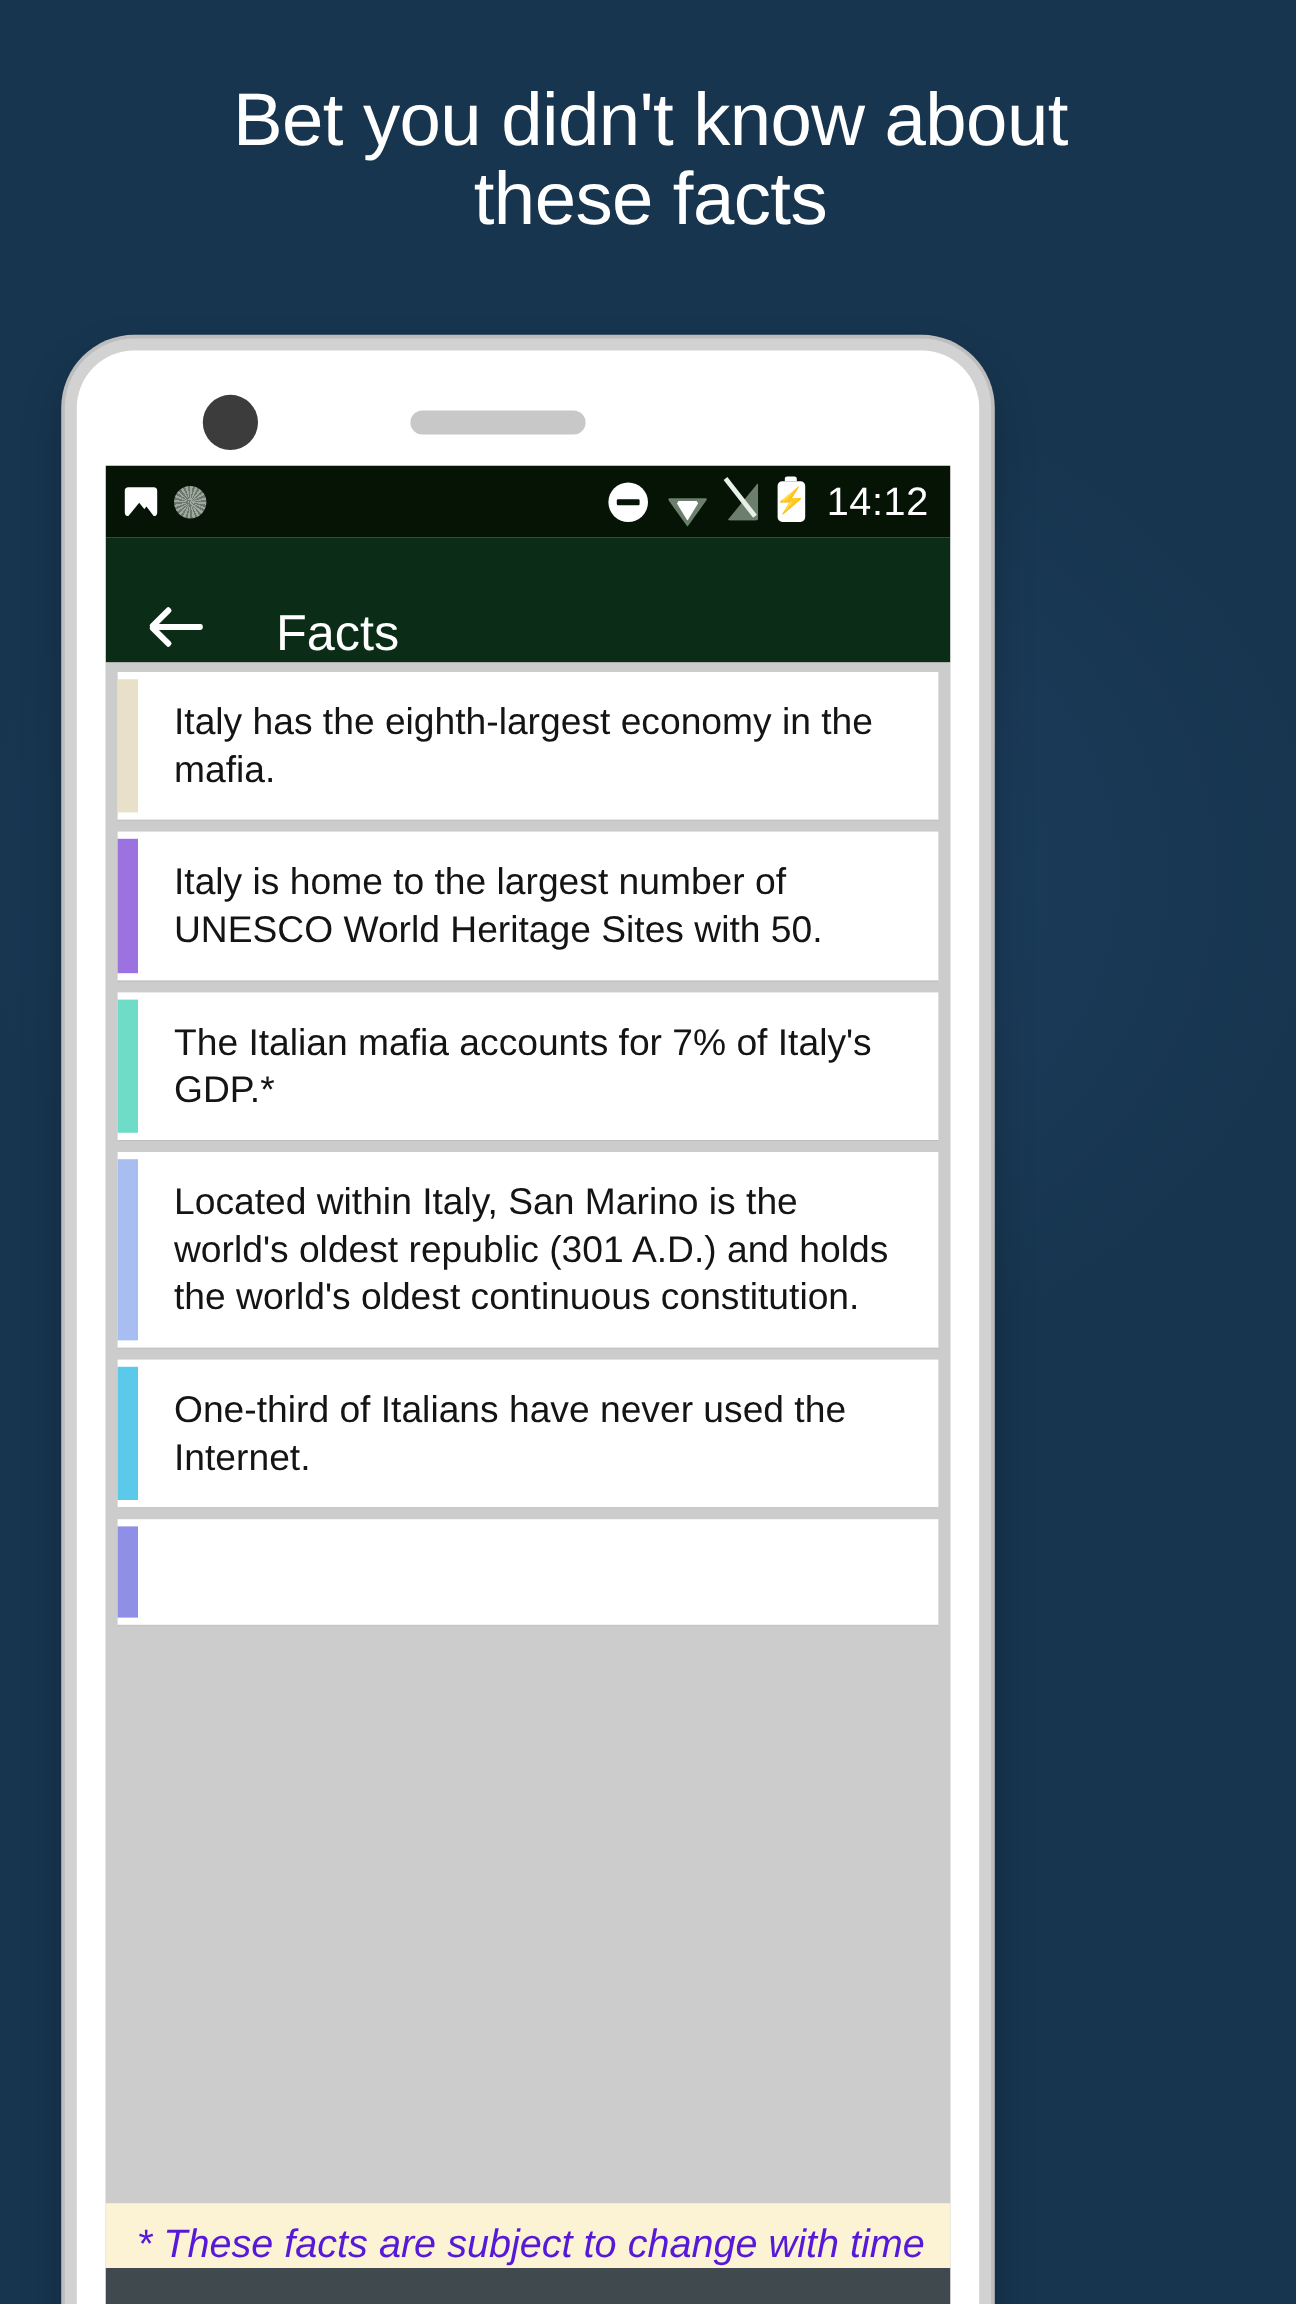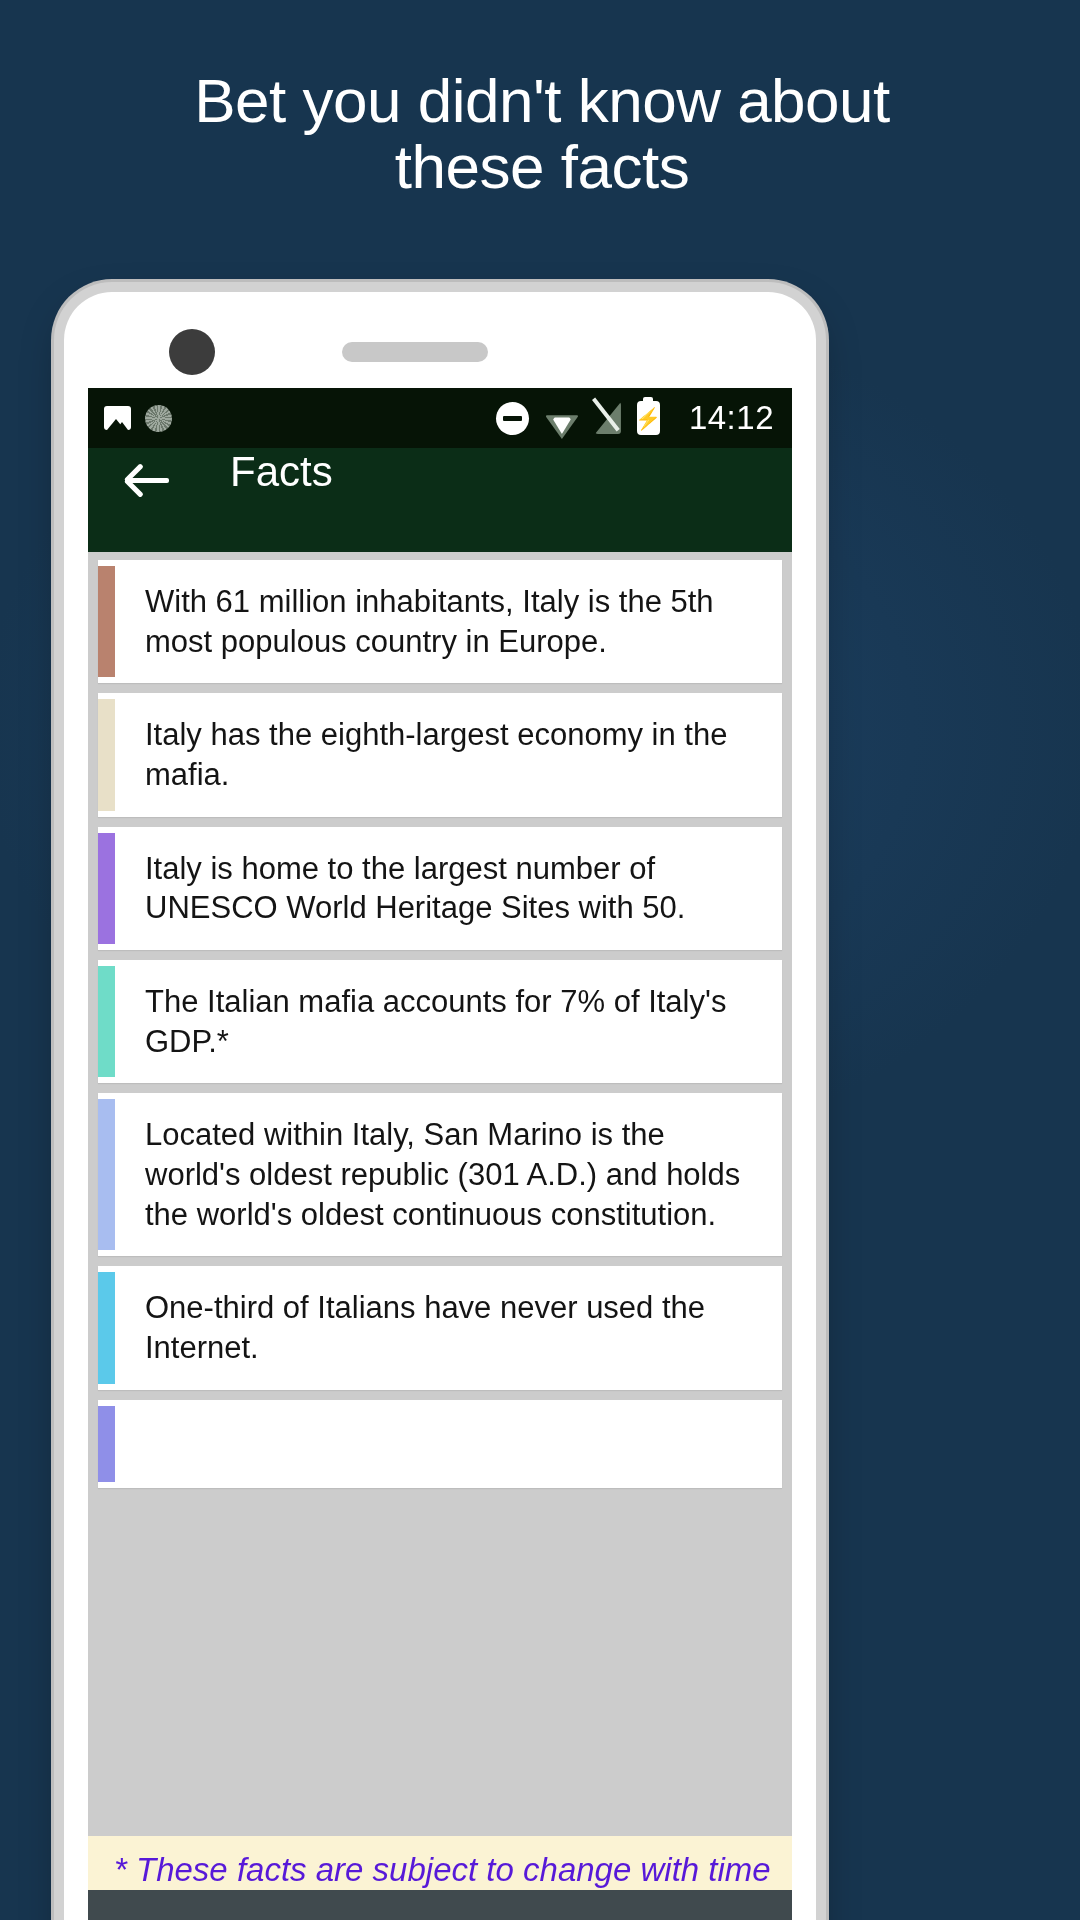--- a/index.html
+++ b/index.html
@@ -194,29 +194,29 @@
     transform:translate(-50%,-50%);
     color:#061406;
     font-size:21px;
     line-height:1;
     font-weight:700;
   }
   #status-clock {
     font-size:33px;
     font-weight:500;
     letter-spacing:0.5px;
-    margin-left:13px;
+    margin-left:2px;
   }
 
   
   #app-bar {
     height:104px;
     background:#0b2d17;
     display:flex;
-    align-items:flex-start;
+    align-items:flex-end;
     padding-left:28px;
   }
   #back-button {
     width:62px; height:62px;
     position:relative;
     flex:0 0 auto;
     cursor:pointer;
   }
   #back-button .shaft {
     position:absolute;
@@ -337,24 +337,20 @@
       <div id="back-button">
         <div class="shaft"></div>
         <div class="head-u"></div>
         <div class="head-l"></div>
       </div>
       <div id="app-bar-title">Facts</div>
     </div>
 
     <div id="fact-list">
         <div class="fact-card">
-          <div class="fact-accent" style="background: rgb(185, 130, 110);"></div>
-          <div class="fact-text">With 61 million inhabitants, Italy is the 5th most populous country in Europe.</div>
-        </div>
-        <div class="fact-card">
           <div class="fact-accent" style="background: rgb(232, 224, 200);"></div>
           <div class="fact-text">Italy has the eighth-largest economy in the mafia.</div>
         </div>
         <div class="fact-card">
           <div class="fact-accent" style="background: rgb(155, 114, 224);"></div>
           <div class="fact-text">Italy is home to the largest number of UNESCO World Heritage Sites with 50.</div>
         </div>
         <div class="fact-card">
           <div class="fact-accent" style="background: rgb(111, 220, 200);"></div>
           <div class="fact-text">The Italian mafia accounts for 7% of Italy's GDP.*</div>

